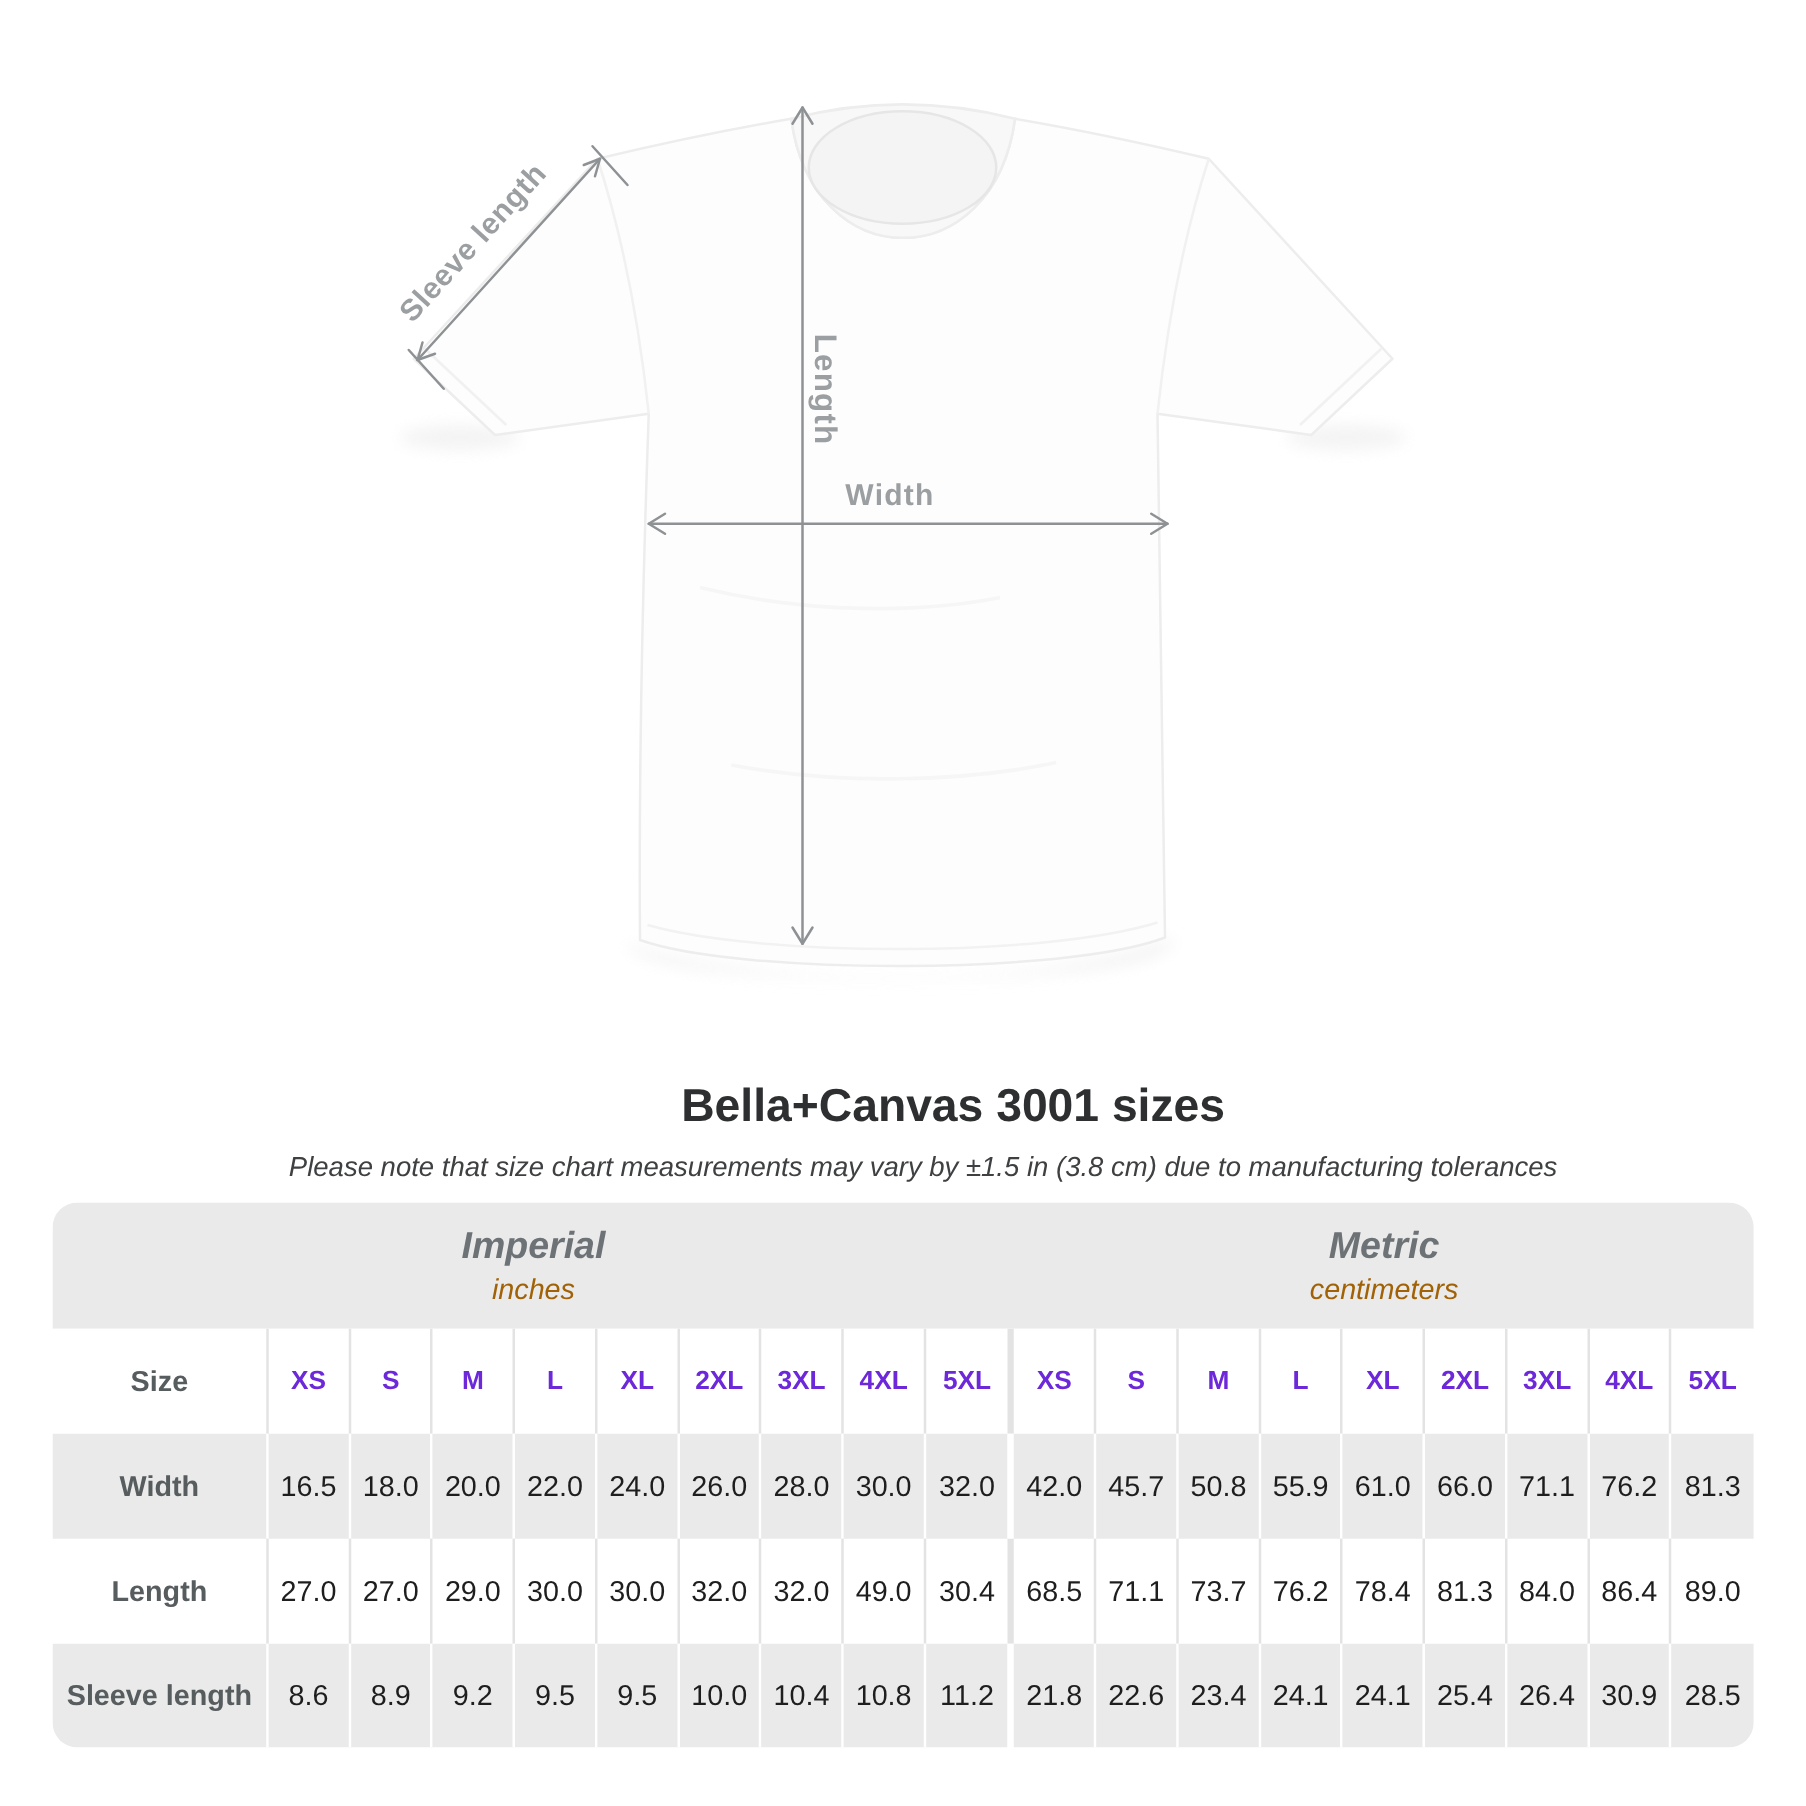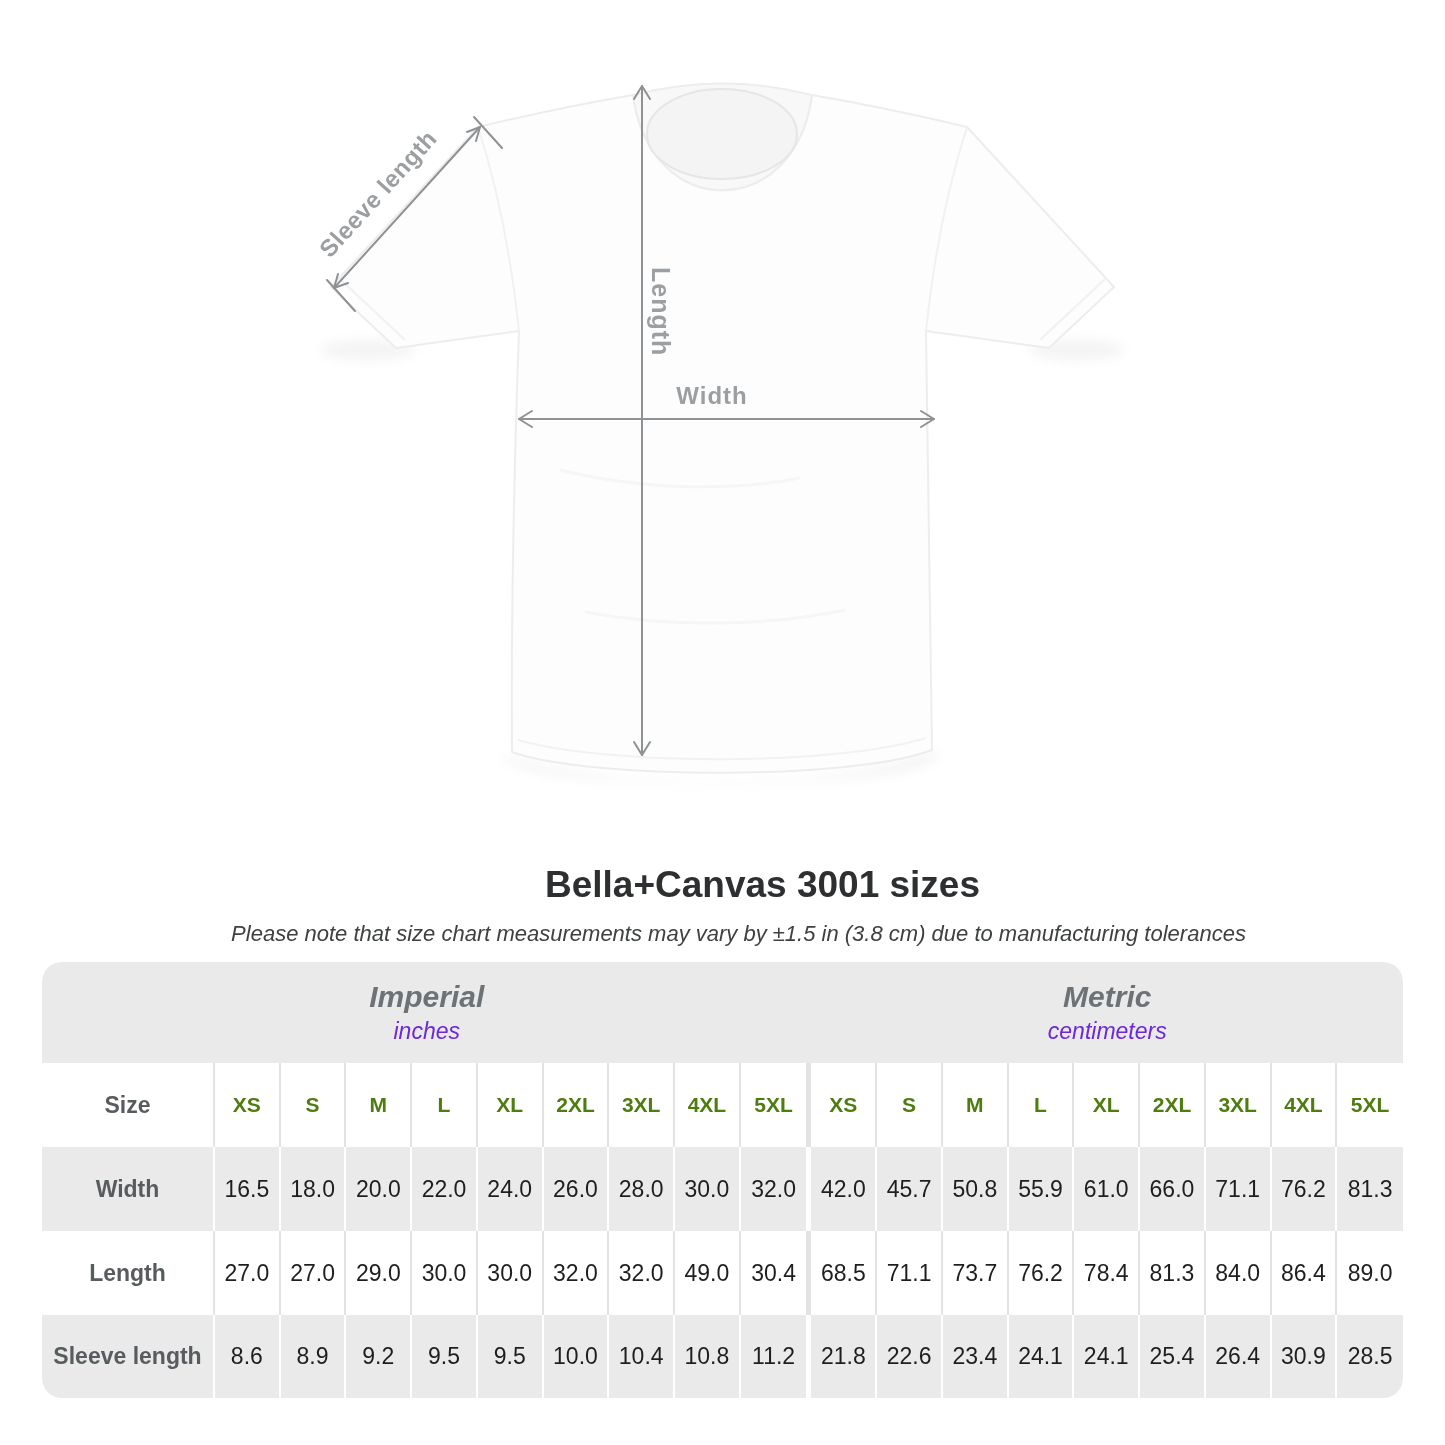--- a/index.html
+++ b/index.html
@@ -19,31 +19,31 @@
   .size-table{
     position:absolute;left:42px;top:962px;width:1361px;height:436px;
     border-radius:20px;overflow:hidden;background:#ffffff;
   }
   .trow{display:grid;grid-template-columns:173px repeat(9,1fr) 5px repeat(9,1fr);}
   .band{height:101px;background:#eaeaea;}
   .band-half{display:flex;flex-direction:column;align-items:center;justify-content:center;gap:4px;}
   .band-half.left{grid-column:1/12;}
   .band-half.right{grid-column:12/21;text-align:right;}
   .band-title{font-size:30px;font-weight:bold;font-style:italic;color:#6d7276;}
-  .band-unit{font-size:23px;font-style:italic;color:#6d28d9;}
+  .band-unit{font-size:23px;font-style:italic;color:#a16207;}
   .row{height:84px;}
   .row:last-child{height:83px;}
   .cell{
     display:flex;align-items:center;justify-content:center;
     font-size:23px;color:#1e1e1e;border-right:2px solid var(--sep);
   }
   .row-white{background:#ffffff;--sep:#e3e3e3;}
   .row-gray{--sep:#ffffff;}
   .row-gray .cell{background:#eaeaea;}
-  .cell.size-h{font-size:21px;font-weight:bold;color:#4d7c0f;}
+  .cell.size-h{font-size:21px;font-weight:bold;color:#6d28d9;}
   .cell.rlabel{font-size:23px;font-weight:bold;color:#575c5f;}
   .cell.spacer{background:var(--sep);border-right:none;}
   .cell.last-imp{border-right:none;}
   .trow .cell:last-child{border-right:none;}
 </style>
 </head>
 <body>
 
 <div class="stage">
 

